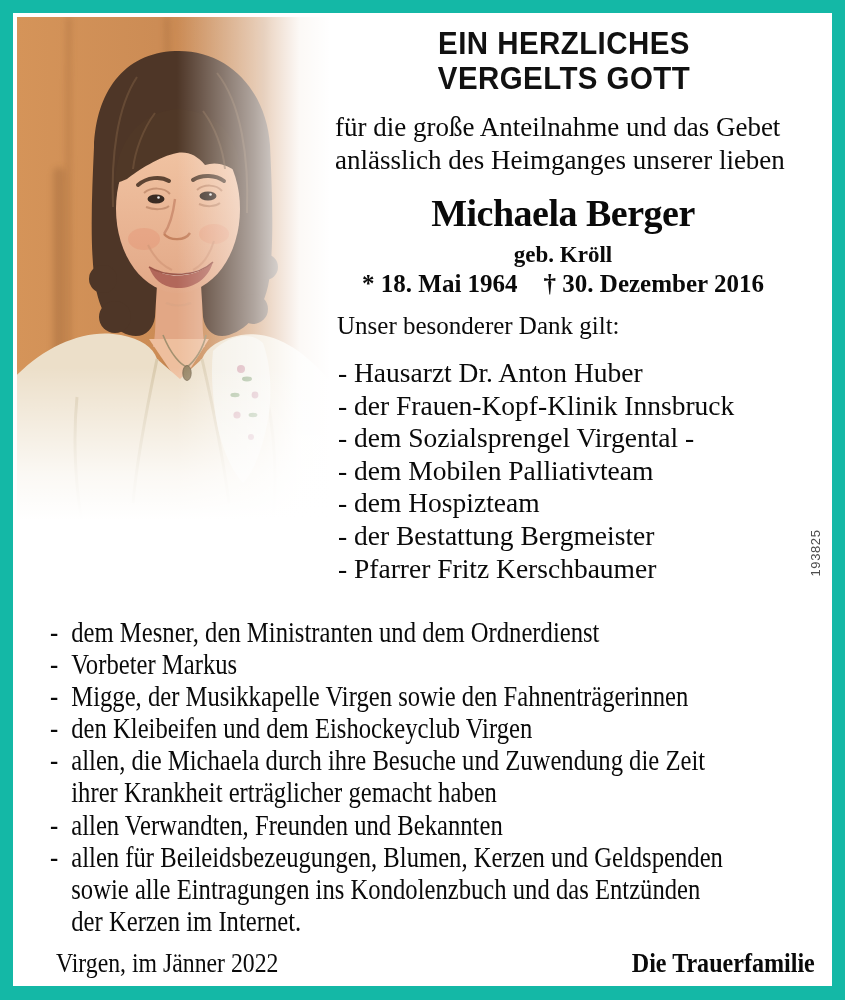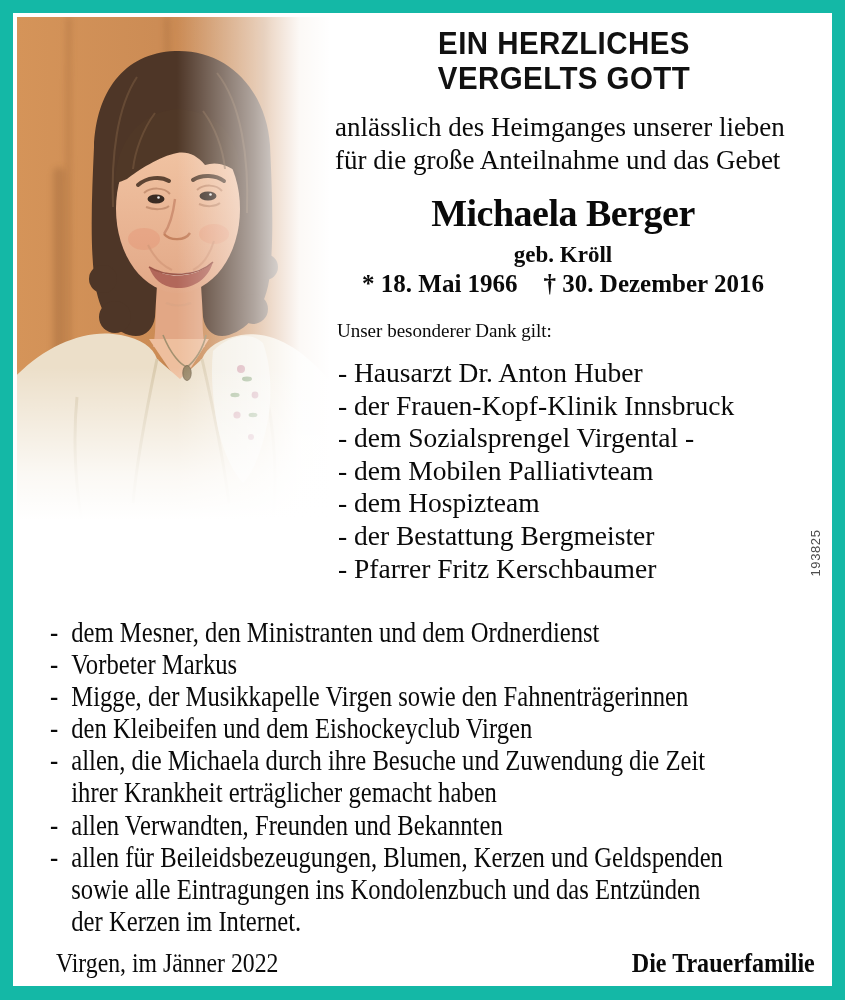--- a/index.html
+++ b/index.html
@@ -20,21 +20,21 @@
     letter-spacing:0.5px; transform:scaleX(0.92); transform-origin:50% 0;
     color:#111;
   }
   .intro { position:absolute; left:335px; top:111px; width:470px; font-size:27px; line-height:33px; }
   .name-block { position:absolute; left:323px; top:184px; width:480px; text-align:center; }
   .name  { font-size:38px; font-weight:bold; line-height:58px; letter-spacing:-0.5px; }
   .maiden{ font-size:23px; font-weight:bold; line-height:26px; }
   .dates { font-size:25px; font-weight:bold; line-height:28px; margin-top:2px; }
   .dates .death { margin-left:26px; }
 
-  .thanks-heading { position:absolute; left:337px; top:320px; font-size:19px; }
+  .thanks-heading { position:absolute; left:337px; top:312px; font-size:25px; }
 
   .rlist { position:absolute; left:338px; top:357px; width:480px; font-size:27.5px; line-height:32.6px; }
   .rlist .li { display:flex; }
   .rlist .dash { flex:0 0 16px; }
 
   .flist {
     position:absolute; left:50px; top:616px; width:920px;
     font-size:29px; line-height:32.1px;
     transform:scaleX(0.85); transform-origin:0 0;
   }
@@ -171,29 +171,29 @@
       <rect x="0" y="350" width="313" height="180" fill="url(#fadeB)"></rect>
     </svg>
   </div>
 
   <div class="header">
     <div>EIN HERZLICHES</div>
     <div>VERGELTS GOTT</div>
   </div>
 
   <div class="intro">
+    <div>für die große Anteilnahme und das Gebet</div>
     <div>anlässlich des Heimganges unserer lieben</div>
-    <div>für die große Anteilnahme und das Gebet</div>
   </div>
 
   <div class="name-block">
     <div class="name">Michaela Berger</div>
     <div class="maiden">geb. Kröll</div>
     <div class="dates">
-      <span class="birth">* 18. Mai 1966</span><span class="death">† 30. Dezember 2016</span>
+      <span class="birth">* 18. Mai 1964</span><span class="death">† 30. Dezember 2016</span>
     </div>
   </div>
 
   <div class="thanks-heading">Unser besonderer Dank gilt:</div>
 
   <div class="rlist">
     <div class="li">
         <span class="dash">-</span>
         <span>Hausarzt Dr. Anton Huber</span>
       </div>

